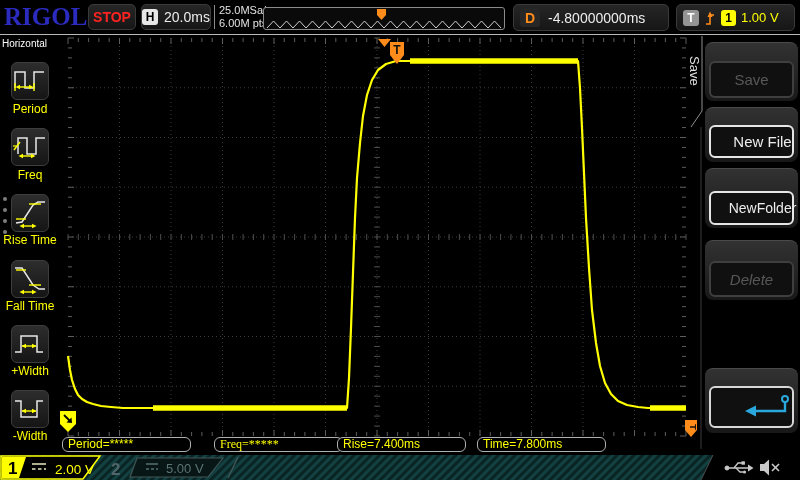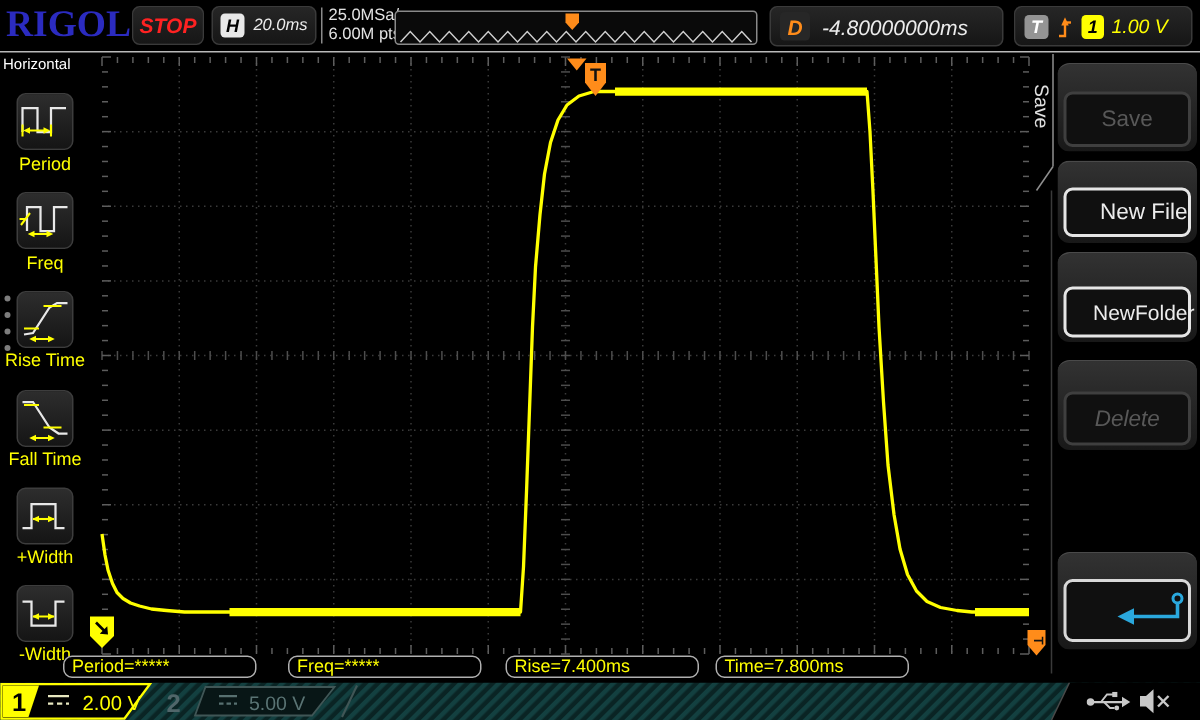--- a/index.html
+++ b/index.html
@@ -3,27 +3,27 @@
 <meta charset="utf-8">
 <style>
   html,body{margin:0;padding:0;background:#222;}
   #stage{position:relative;width:800px;height:480px;background:#000;overflow:hidden;
          font-family:"Liberation Sans",sans-serif;-webkit-font-smoothing:none;}
   .abs{position:absolute;}
   
   #logo{left:4px;top:3px;font-family:"Liberation Serif",serif;font-weight:700;
         font-size:25px;color:#2b2bc0;letter-spacing:0px;}
   .tile{background:linear-gradient(#262626,#161616);border:1px solid #3a3a3a;border-radius:5px;
-        display:flex;align-items:center;justify-content:center;box-sizing:border-box;font-style:italic;}
+        display:flex;align-items:center;justify-content:center;box-sizing:border-box;}
   #stop-tile{left:88px;top:4px;width:48px;height:26px;color:#ff2222;font-weight:700;font-size:14px;}
   #h-tile{left:141px;top:4px;width:70px;height:26px;gap:6px;}
   .badge{display:inline-flex;align-items:center;justify-content:center;border-radius:3px;
          font-weight:700;}
   #h-badge{width:16px;height:16px;background:#e8e8e8;color:#000;font-size:12px;}
-  #timebase{color:#ececec;font-size:11px;}
+  #timebase{color:#ececec;font-size:14px;}
   #sep1{left:214px;top:5px;width:1px;height:24px;background:#8a8a8a;}
   #acq{left:219px;top:4px;color:#e2e2e2;font-size:11px;line-height:13px;}
   #preview{left:263px;top:7px;width:242px;height:23px;background:#0a0a0a;
            border:1px solid #8a8a8a;border-radius:3px;box-sizing:border-box;}
   #d-tile{left:513px;top:4px;width:156px;height:27px;gap:8px;justify-content:flex-start;padding-left:6px;}
   #d-badge{width:20px;height:19px;background:#272727;color:#ff8c1a;font-size:14px;}
   #delay-value{color:#ececec;font-size:14px;}
   #t-tile{left:676px;top:4px;width:119px;height:27px;gap:5px;justify-content:flex-start;padding-left:6px;}
   #t-badge{width:16px;height:16px;background:#949494;color:#fff;font-size:12px;}
   #trig-ch-badge{width:15px;height:16px;background:#ffff00;color:#000;font-size:12px;}
@@ -520,22 +520,22 @@
     <polygon points="1,1 17,1 17,14 9,22 1,14" fill="#ffff00"></polygon>
     <line x1="5" y1="5" x2="11" y2="11" stroke="#000" stroke-width="1.8"></line>
     <polygon points="13,13 7.5,12.5 12.5,7.5" fill="#000"></polygon>
   </svg>
 
   <svg class="abs" style="left:684px;top:419px;" width="15" height="20">
     <polygon points="1,1 13,1 13,11 7,18 1,11" fill="#ff8c1a"></polygon>
     <text x="7" y="9.5" text-anchor="middle" font-size="9" font-weight="bold" fill="#111" transform="rotate(90 7 8)">T</text>
   </svg>
 
-  <div class="abs meas-box" style="left:42px;">Period=*****</div>
-  <div class="abs meas-box" style="left:192px;">Freq=*****</div>
+  <div class="abs meas-box" style="left:62px;">Period=*****</div>
+  <div class="abs meas-box" style="left:214px;font-family:Liberation Serif, serif;">Freq=*****</div>
   <div class="abs meas-box" style="left:337px;">Rise=7.400ms</div>
   <div class="abs meas-box" style="left:477px;">Time=7.800ms</div>
 
   <svg class="abs" style="left:688px;top:35px;" width="27" height="415">
     <line x1="14" y1="1" x2="14" y2="76" stroke="#8f8f8f"></line>
     <line x1="14" y1="76" x2="3" y2="92" stroke="#8f8f8f"></line>
     <line x1="13" y1="92" x2="13" y2="414" stroke="#3a3a3a"></line>
   </svg>
   <div class="abs" id="save-tab-label">Save</div>
 

